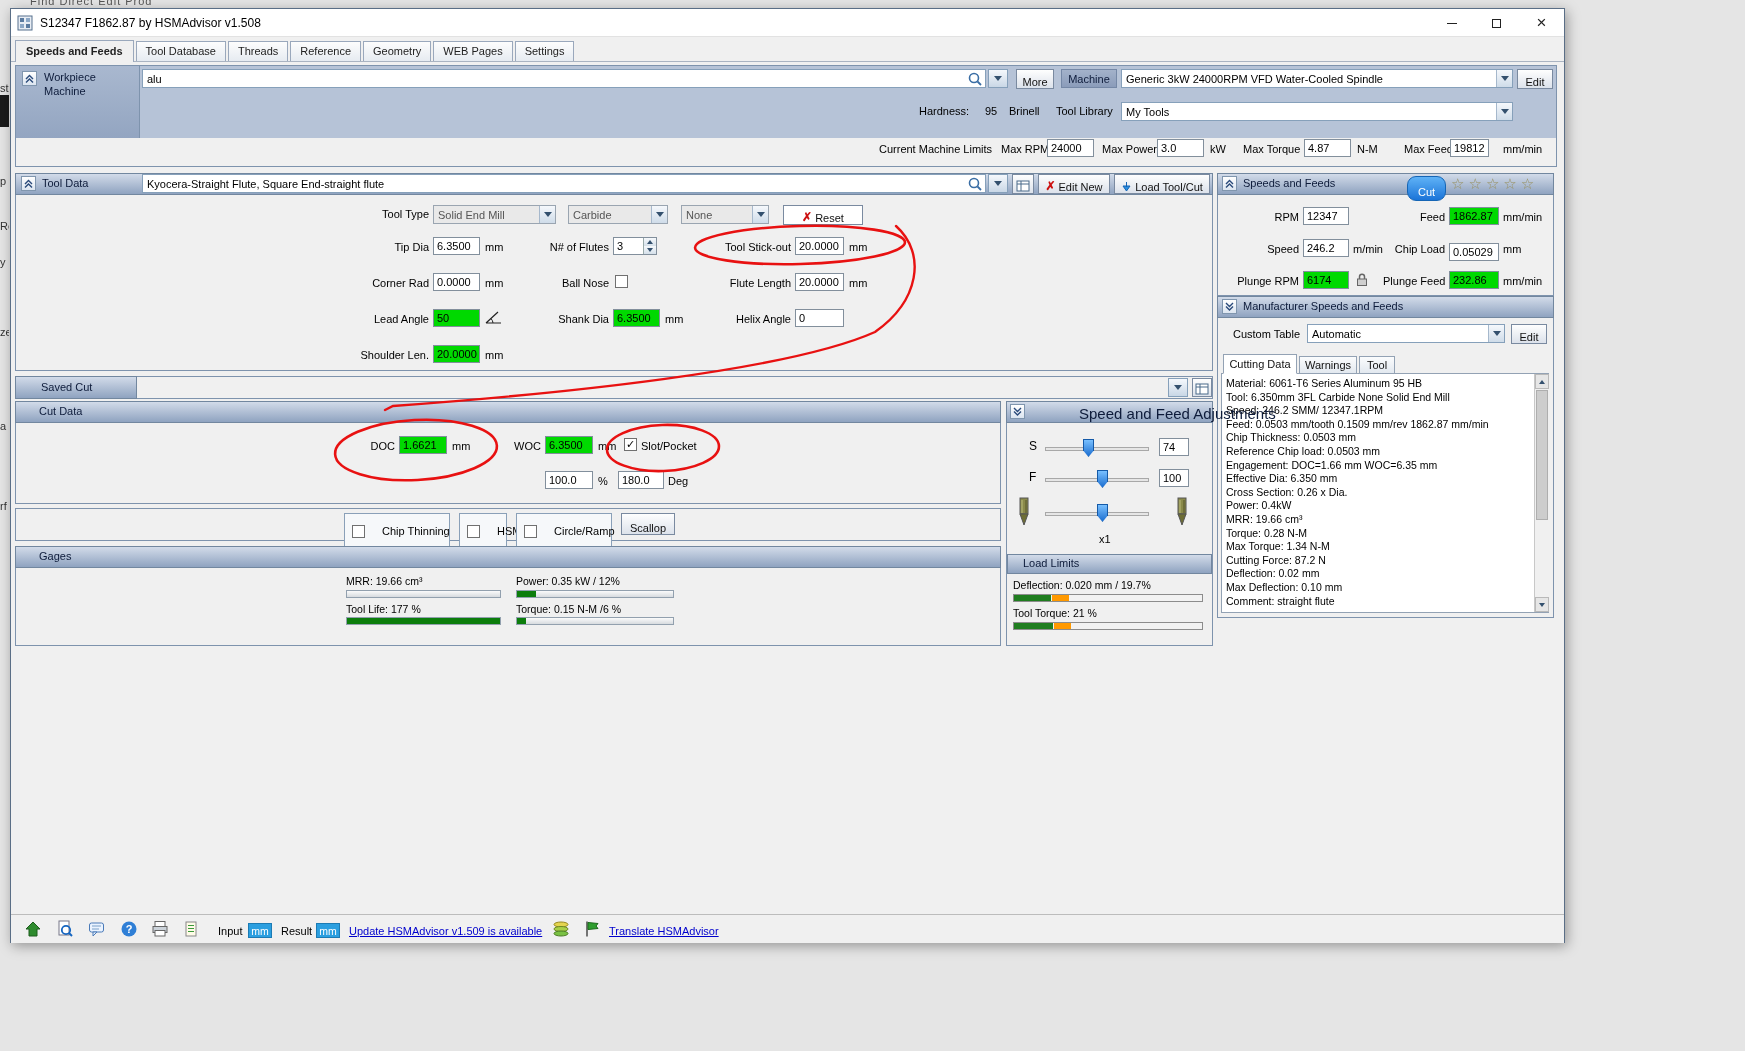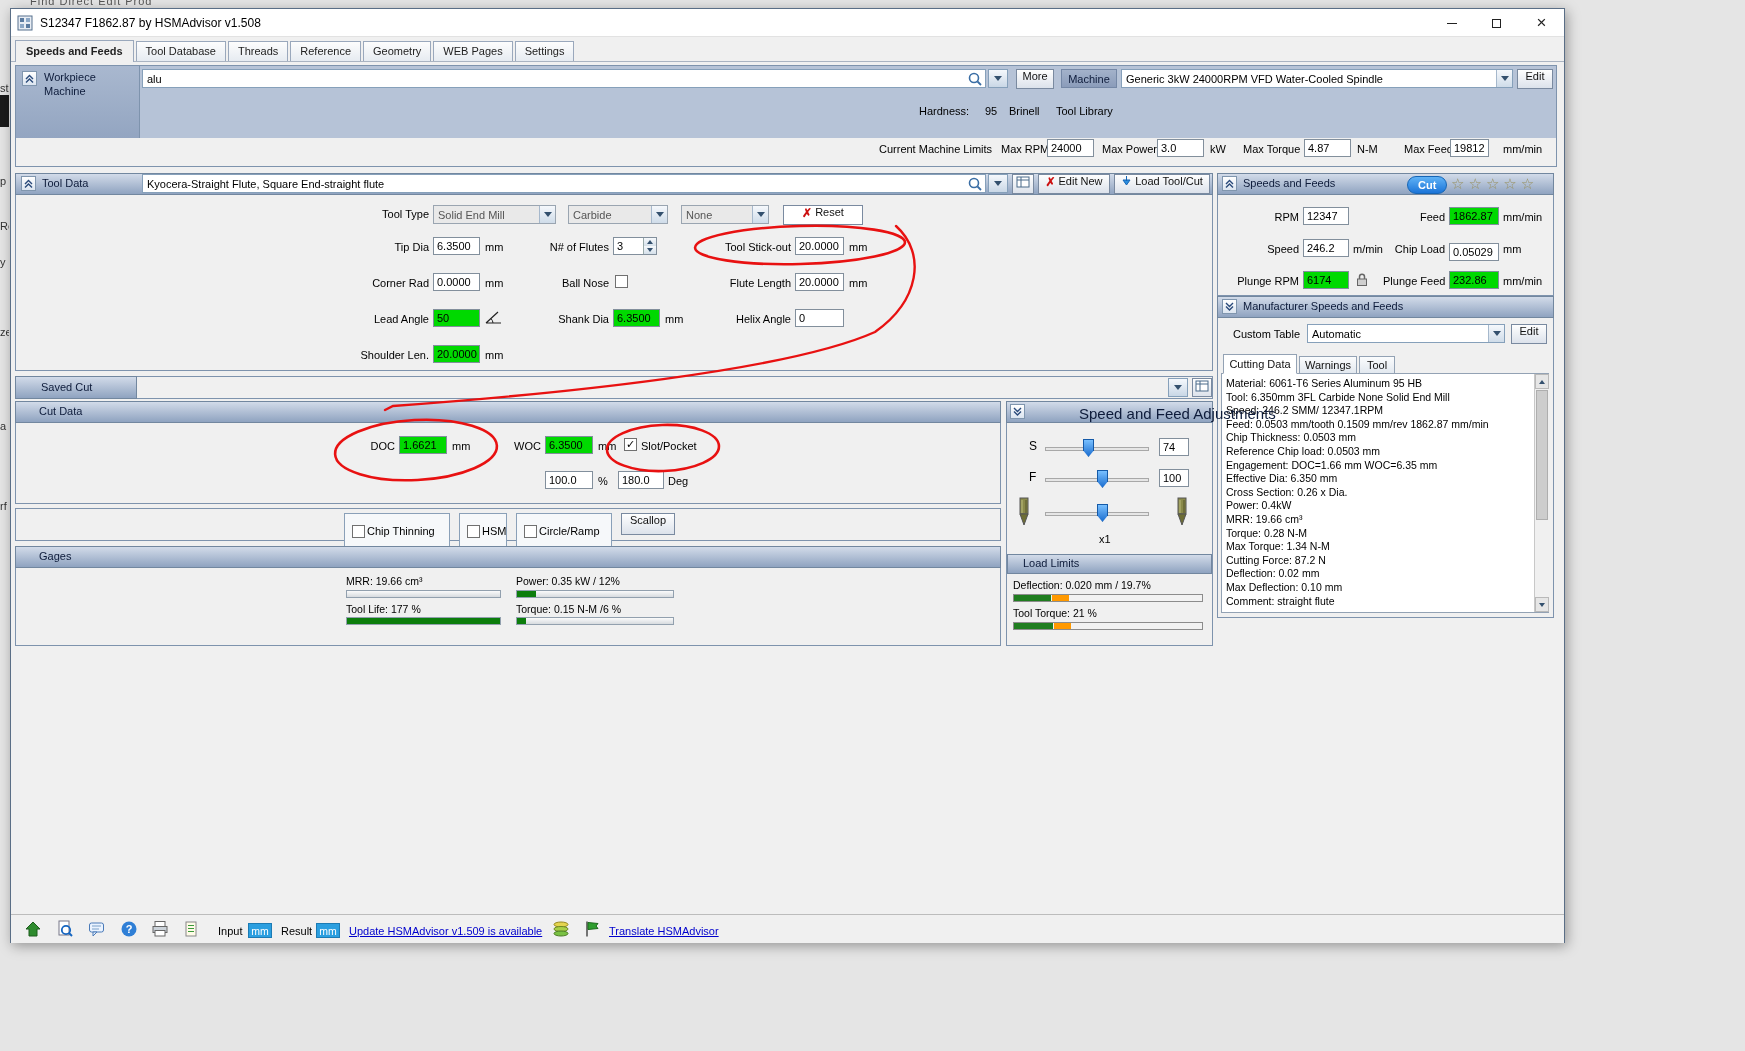--- a/index.html
+++ b/index.html
@@ -31,30 +31,30 @@
   .lbl{position:absolute;font-size:11px;color:#000;white-space:nowrap}
   .rlbl{text-align:right}
   .inp{position:absolute;height:18px;border:1px solid #828f9c;background:#fff;font-size:11px;padding:0 3px;display:flex;align-items:center;color:#000;white-space:nowrap}
   .green{background:#00d900}
   .combo{position:absolute;height:19px;border:1px solid #86a0ba;background:#fff;font-size:11px;display:flex;align-items:center;padding-left:4px;color:#000;white-space:nowrap;overflow:hidden}
   .combo.dis{background:#e9e9e9;color:#555;border-color:#9aa5b1}
   .combo .arrow{margin-left:auto;width:16px;align-self:stretch;background:linear-gradient(#f5f8fc,#cfdce9);border-left:1px solid #a6b8cc;display:flex;align-items:center;justify-content:center;flex:none}
   .tri{width:0;height:0;border-left:4px solid transparent;border-right:4px solid transparent;border-top:5px solid #33506e}
   .tri-up{width:0;height:0;border-left:3px solid transparent;border-right:3px solid transparent;border-bottom:4px solid #33506e}
   .dropbtn{position:absolute;width:20px;height:19px;border:1px solid #86a0ba;background:linear-gradient(#f5f8fc,#c9d7e6);display:flex;align-items:center;justify-content:center}
-  .btn{position:absolute;height:20px;border:1px solid #7a8aa0;background:linear-gradient(#fefefe,#dce2eb);font-size:11px;display:flex;align-items:flex-start;justify-content:center;gap:3px;color:#111;white-space:nowrap}
+  .btn{position:absolute;height:20px;border:1px solid #7a8aa0;background:linear-gradient(#fefefe,#dce2eb);font-size:11px;display:flex;align-items:flex-end;justify-content:center;gap:3px;color:#111;white-space:nowrap}
   .redx{color:#cc1111;font-weight:bold;font-size:12px}
   .cb{position:absolute;width:13px;height:13px;border:1px solid #707070;background:#fff;font-size:11px;line-height:11px;display:flex;align-items:center;justify-content:center;color:#000}
   .cb-inline{position:static;flex:none}
-  .cbframe{position:absolute;height:36px;border:1px solid #8aa0b8;background:#f6f8fa;display:flex;align-items:center;gap:2px;padding:0 7px;font-size:11px;color:#000;white-space:nowrap}
+  .cbframe{position:absolute;height:36px;border:1px solid #8aa0b8;background:#f6f8fa;display:flex;align-items:center;gap:17px;padding:0 7px;font-size:11px;color:#000;white-space:nowrap}
   .spinner{position:absolute;height:18px;border:1px solid #828f9c;background:#fff;display:flex}
   .spinner .val{font-size:11px;padding:0 3px;display:flex;align-items:center;flex:1}
   .spincol{width:13px;border-left:1px solid #9aa;display:flex;flex-direction:column}
   .spincol div{flex:1;display:flex;align-items:center;justify-content:center;background:linear-gradient(#f6f9fc,#d5e0ea)}
-  .cutpill{position:absolute;background:linear-gradient(#5fb2f6,#1b74d8);border:1px solid #1565b5;border-radius:9px;color:#fff;font-size:11px;font-weight:bold;padding:2px 10px 2px}
+  .cutpill{position:absolute;background:linear-gradient(#5fb2f6,#1b74d8);border:1px solid #1565b5;border-radius:9px;color:#fff;font-size:11px;font-weight:normal;padding:9px 10px 2px}
   .stars{position:absolute;font-size:15px;letter-spacing:4px;color:#97905f}
   
   .track{position:absolute;height:4px;background:#e6e6e6;border:1px solid #a8a8a8}
   .thumb{position:absolute;width:11px;height:18px;background:linear-gradient(#79c0ff,#1d6fd0);border:1px solid #155aa8;clip-path:polygon(0 0,100% 0,100% 62%,50% 100%,0 62%)}
   .lbar{position:absolute;height:8px;border:1px solid #8c8c8c;background:#f2f2f2;overflow:hidden}
   .lfill{position:absolute;left:0;top:0;bottom:0;background:#1f7d1f}
   .lmark{position:absolute;top:0;bottom:0;width:9%;background:#ff9website900;background:#ff9900}
   .gbar{position:absolute;height:8px;border:1px solid #92a0ae;background:linear-gradient(#fbfbfb,#d7dbdf);overflow:hidden}
   .gfill{position:absolute;left:0;top:0;bottom:0;background:#0c7d0c}
   .smalltext{position:absolute;font-size:10.5px;color:#000;white-space:nowrap}
@@ -160,20 +160,26 @@
         </span>
     </div>
     <div class="btn" style="left:1506px;top:59.5px;width:36px">
         <span>Edit</span>
       </div>
 
     <span class="lbl" style="left:908px;top:96px">Hardness:</span>
     <span class="lbl" style="left:974px;top:96px">95</span>
     <span class="lbl" style="left:998px;top:96px">Brinell</span>
     <span class="lbl" style="left:1045px;top:96px">Tool Library</span>
+    <div class="combo" style="left:1110px;top:93px;width:392px">
+      <span>My Tools</span>
+      <span class="arrow">
+          <span class="tri"></span>
+        </span>
+    </div>
 
     <span class="lbl" style="left:868px;top:134px">Current Machine Limits</span>
     <span class="lbl" style="left:990px;top:134px">Max RPM</span>
     <div class="inp" style="left:1036px;top:130px;width:47px">
         <span>24000</span>
       </div>
     <span class="lbl" style="left:1091px;top:134px">Max Power</span>
     <div class="inp" style="left:1146px;top:130px;width:47px">
         <span>3.0</span>
       </div>

